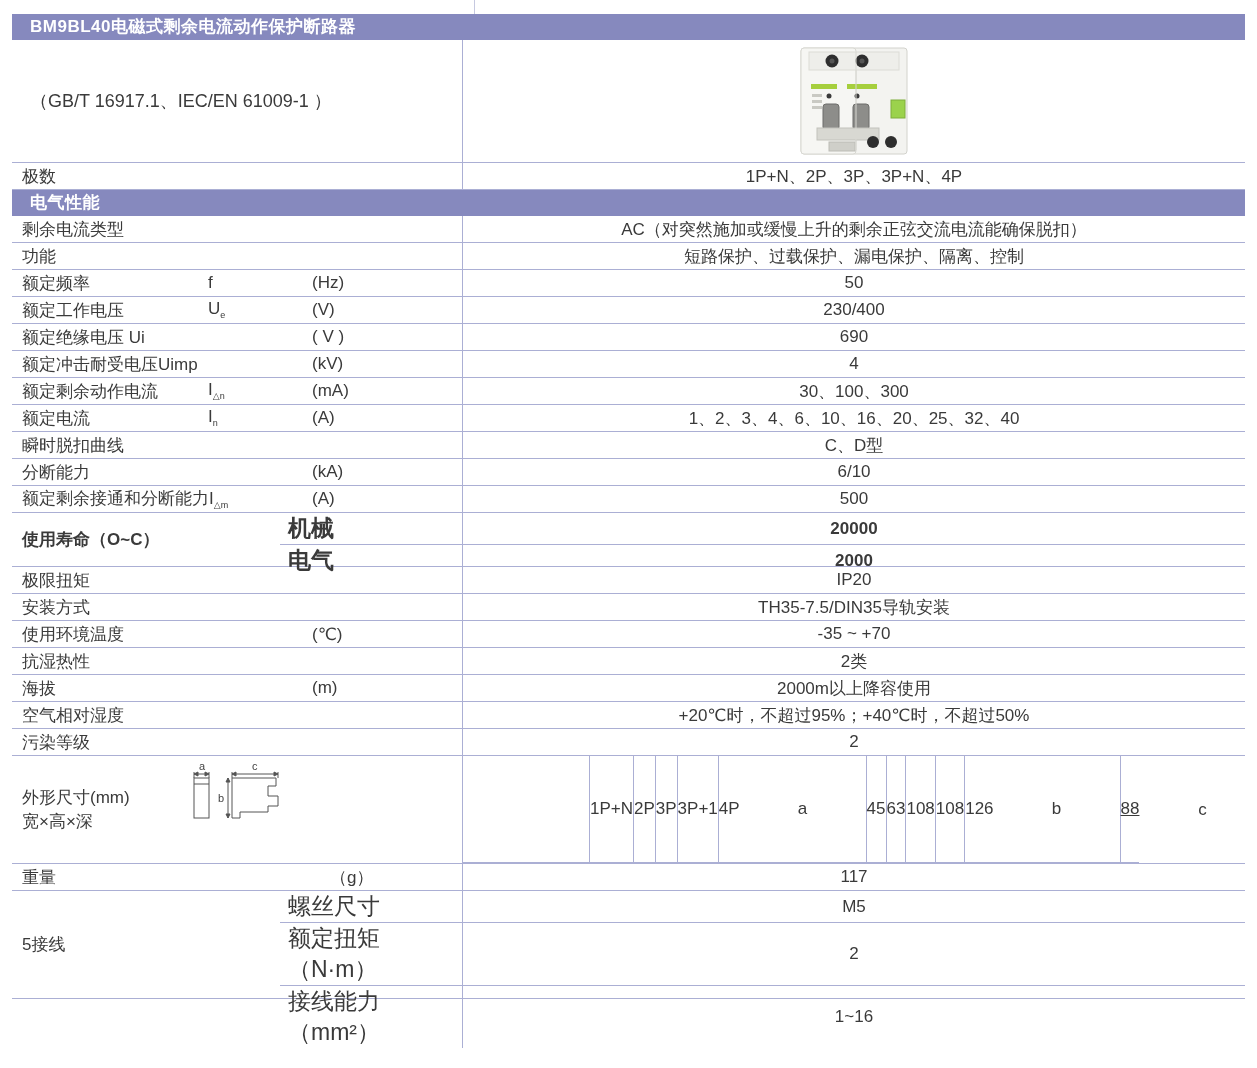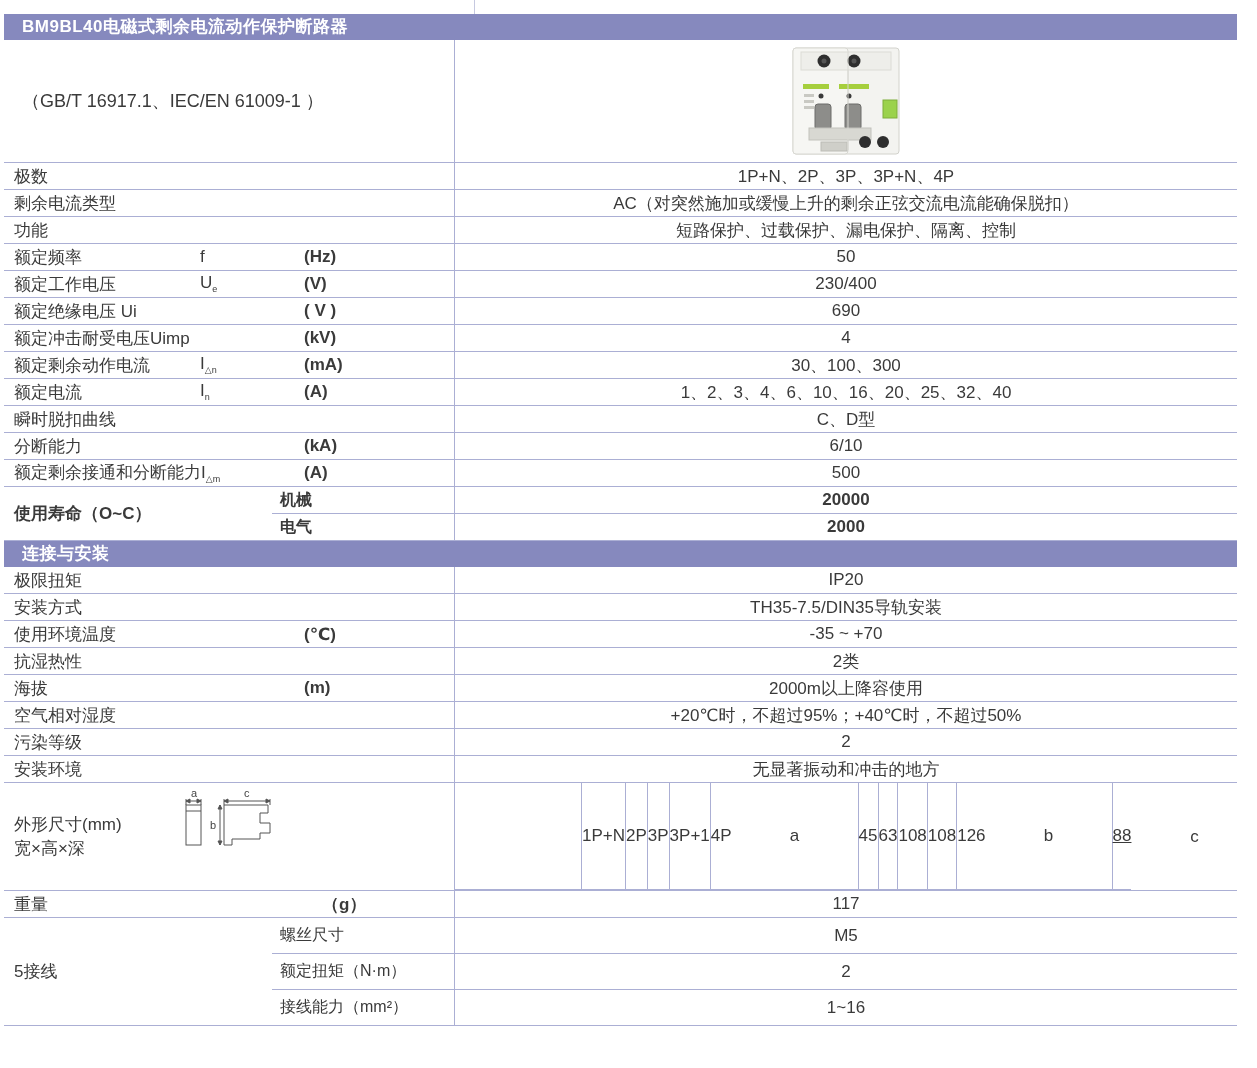--- a/index.html
+++ b/index.html
@@ -1,51 +1,51 @@
 <!DOCTYPE html>
 <html><head>
 <meta charset="utf-8">
 <style>
   html,body{margin:0;padding:0;background:#fff;}
   .page{
     position:relative;width:1257px;height:1068px;background:#ffffff;
     font-family:"Liberation Sans","DejaVu Sans",sans-serif;color:#3a3a3a;overflow:hidden;
   }
-  .spec-table{position:absolute;left:4px;top:14px;width:1233px;}
+  .spec-table{position:absolute;left:12px;top:14px;width:1233px;}
   .topnotch{position:absolute;left:474px;top:0;width:1px;height:14px;background:#c6c9e0;}
 
   .bar{
     height:26px;background:#8689BE;color:#ffffff;font-weight:bold;font-size:17px;
     line-height:26px;padding-left:18px;box-sizing:border-box;letter-spacing:0.5px;
   }
   .row{display:flex;border-bottom:1px solid #ABAFD4;height:26px;box-sizing:content-box;}
   .row.tall{height:122px;}
   .row.h2{height:53px;font-weight:bold;}
   .row.h4{height:107px;}
 
   .cl{
     position:relative;width:450px;display:flex;align-items:center;
     padding-left:10px;box-sizing:border-box;font-size:17px;flex:none;
   }
   .cl .sym{position:absolute;left:196px;}
-  .cl .unit{position:absolute;left:300px;font-weight:bold;}
+  .cl .unit{position:absolute;left:300px;}
   .cl .unit.g{left:318px;}
   sub.ss{font-size:9px;line-height:1;}
   .cv{
     flex:1;border-left:1px solid #ABAFD4;display:flex;align-items:center;
     justify-content:center;font-size:17px;text-align:right;
   }
   .intro-label{font-size:18px;padding-left:18px;}
 
   
   .cl-narrow{width:268px;display:flex;align-items:center;padding-left:10px;box-sizing:border-box;font-size:17px;flex:none;}
   .subcol{flex:1;display:flex;flex-direction:column;}
   .subrow{flex:1;display:flex;border-bottom:1px solid #ABAFD4;}
   .subrow:last-child{border-bottom:none;}
-  .sublabel{width:182px;display:flex;align-items:center;padding-left:8px;box-sizing:border-box;font-size:16px;flex:none;}
+  .sublabel{width:182px;display:flex;align-items:center;padding-left:8px;box-sizing:border-box;font-size:23px;flex:none;}
 
   
   .dimwrap{flex:1;display:flex;flex-direction:row;border-left:1px solid #ABAFD4;}
   .dimrow{flex:1;display:flex;border-bottom:1px solid #ABAFD4;}
   .dimrow:last-child{border-bottom:none;}
   .dimlabel{width:126px;display:flex;align-items:center;justify-content:center;font-size:17px;flex:none;}
   .dimcol{flex:1;border-left:1px solid #ABAFD4;display:flex;align-items:center;justify-content:center;font-size:17px;}
   .dimspan{flex:1;border-left:1px solid #ABAFD4;display:flex;align-items:center;justify-content:center;font-size:17px;text-decoration:underline;}
   .dimwrap .dimrow > .dimlabel{border-left:none;}
 
@@ -102,20 +102,23 @@
 
     <div class="row">
       <div class="cl">
         <span>极数</span>
       </div>
       <div class="cv">
         <span>1P+N、2P、3P、3P+N、4P</span>
       </div>
     </div>
 
+    <div class="bar">
+      <span>电气性能</span>
+    </div>
 
     <div class="row">
       <div class="cl">
           <span>剩余电流类型</span>
         </div>
       <div class="cv">
           <span>AC（对突然施加或缓慢上升的剩余正弦交流电流能确保脱扣）</span>
         </div>
     </div>
     <div class="row">
@@ -228,23 +231,20 @@
           <div class="sublabel">
               <span>电气</span>
             </div>
           <div class="cv">
               <span>2000</span>
             </div>
         </div>
       </div>
     </div>
 
-    <div class="bar">
-      <span>连接与安装</span>
-    </div>
 
     <div class="row">
       <div class="cl">
           <span>极限扭矩</span>
         </div>
       <div class="cv">
           <span>IP20</span>
         </div>
     </div>
     <div class="row">
@@ -288,28 +288,20 @@
       <div class="cv">
           <span>+20℃时，不超过95%；+40℃时，不超过50%</span>
         </div>
     </div>
     <div class="row">
       <div class="cl">
           <span>污染等级</span>
         </div>
       <div class="cv">
           <span>2</span>
-        </div>
-    </div>
-    <div class="row">
-      <div class="cl">
-          <span>安装环境</span>
-        </div>
-      <div class="cv">
-          <span>无显著振动和冲击的地方</span>
         </div>
     </div>
 
     <div class="row h4">
       <div class="dims-left">
         <span class="l1">外形尺寸(mm)</span>
         <span class="l2">宽×高×深</span>
         <svg class="dimdrawing" width="120" height="62" viewBox="0 0 120 62">
           <g stroke="#555" fill="none" stroke-width="1">
             <rect x="10" y="16" width="15" height="40"></rect>

